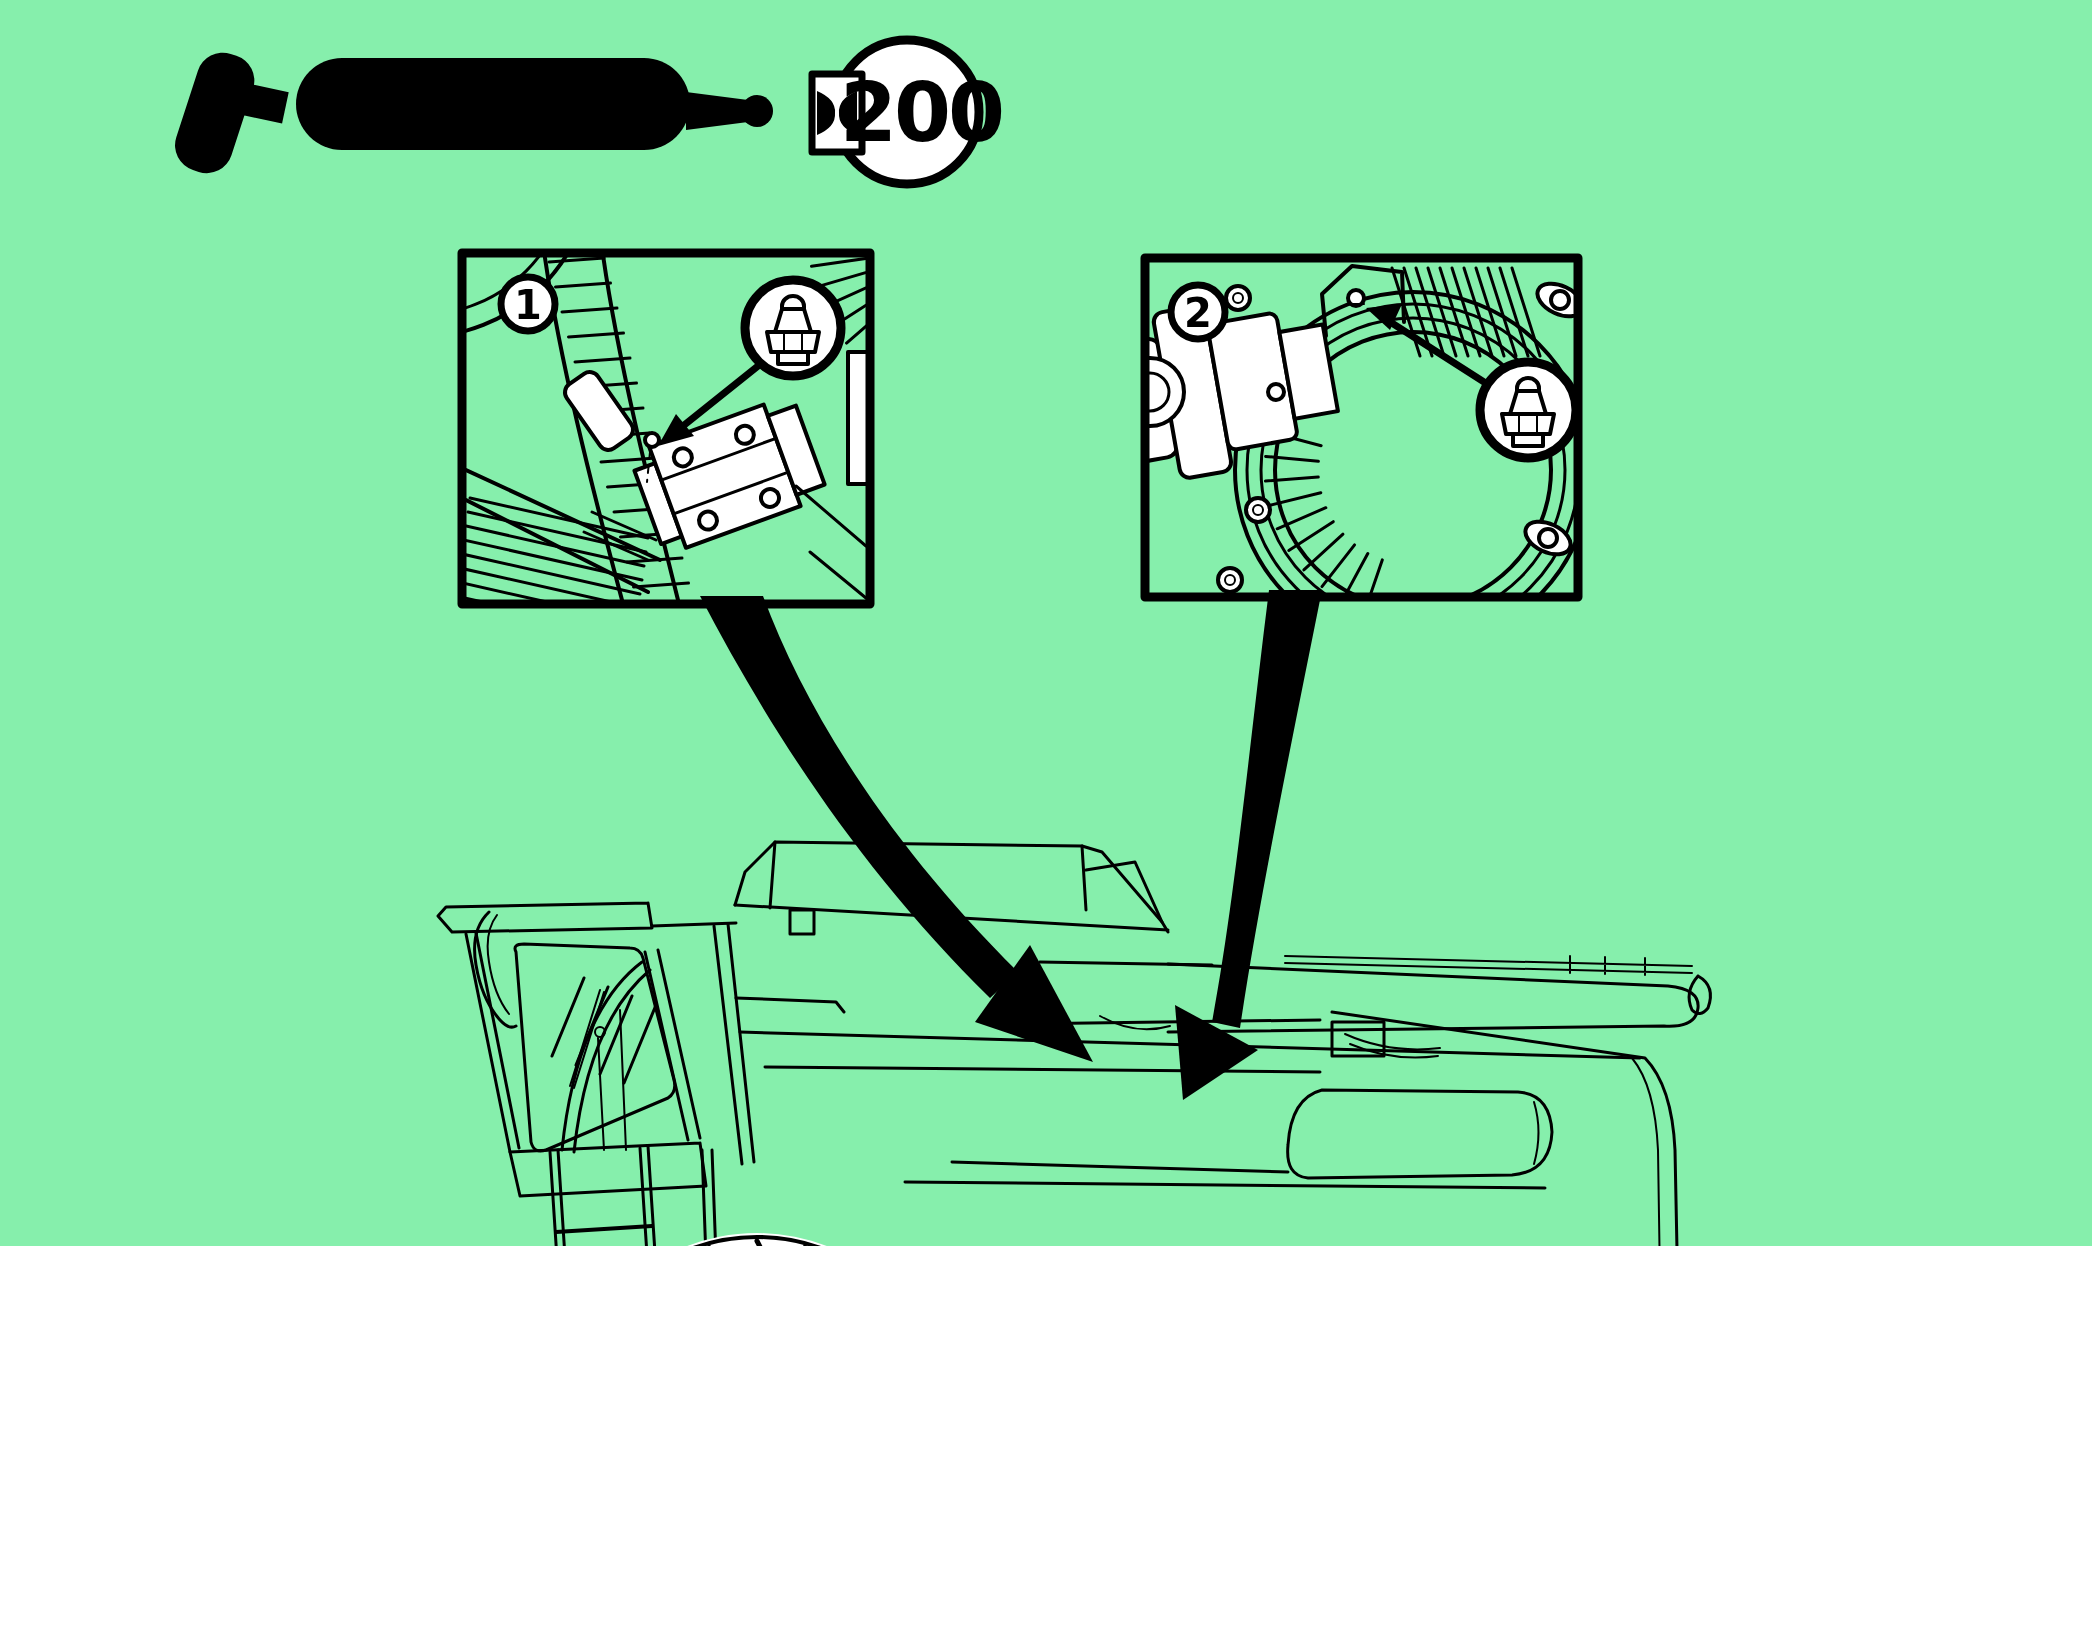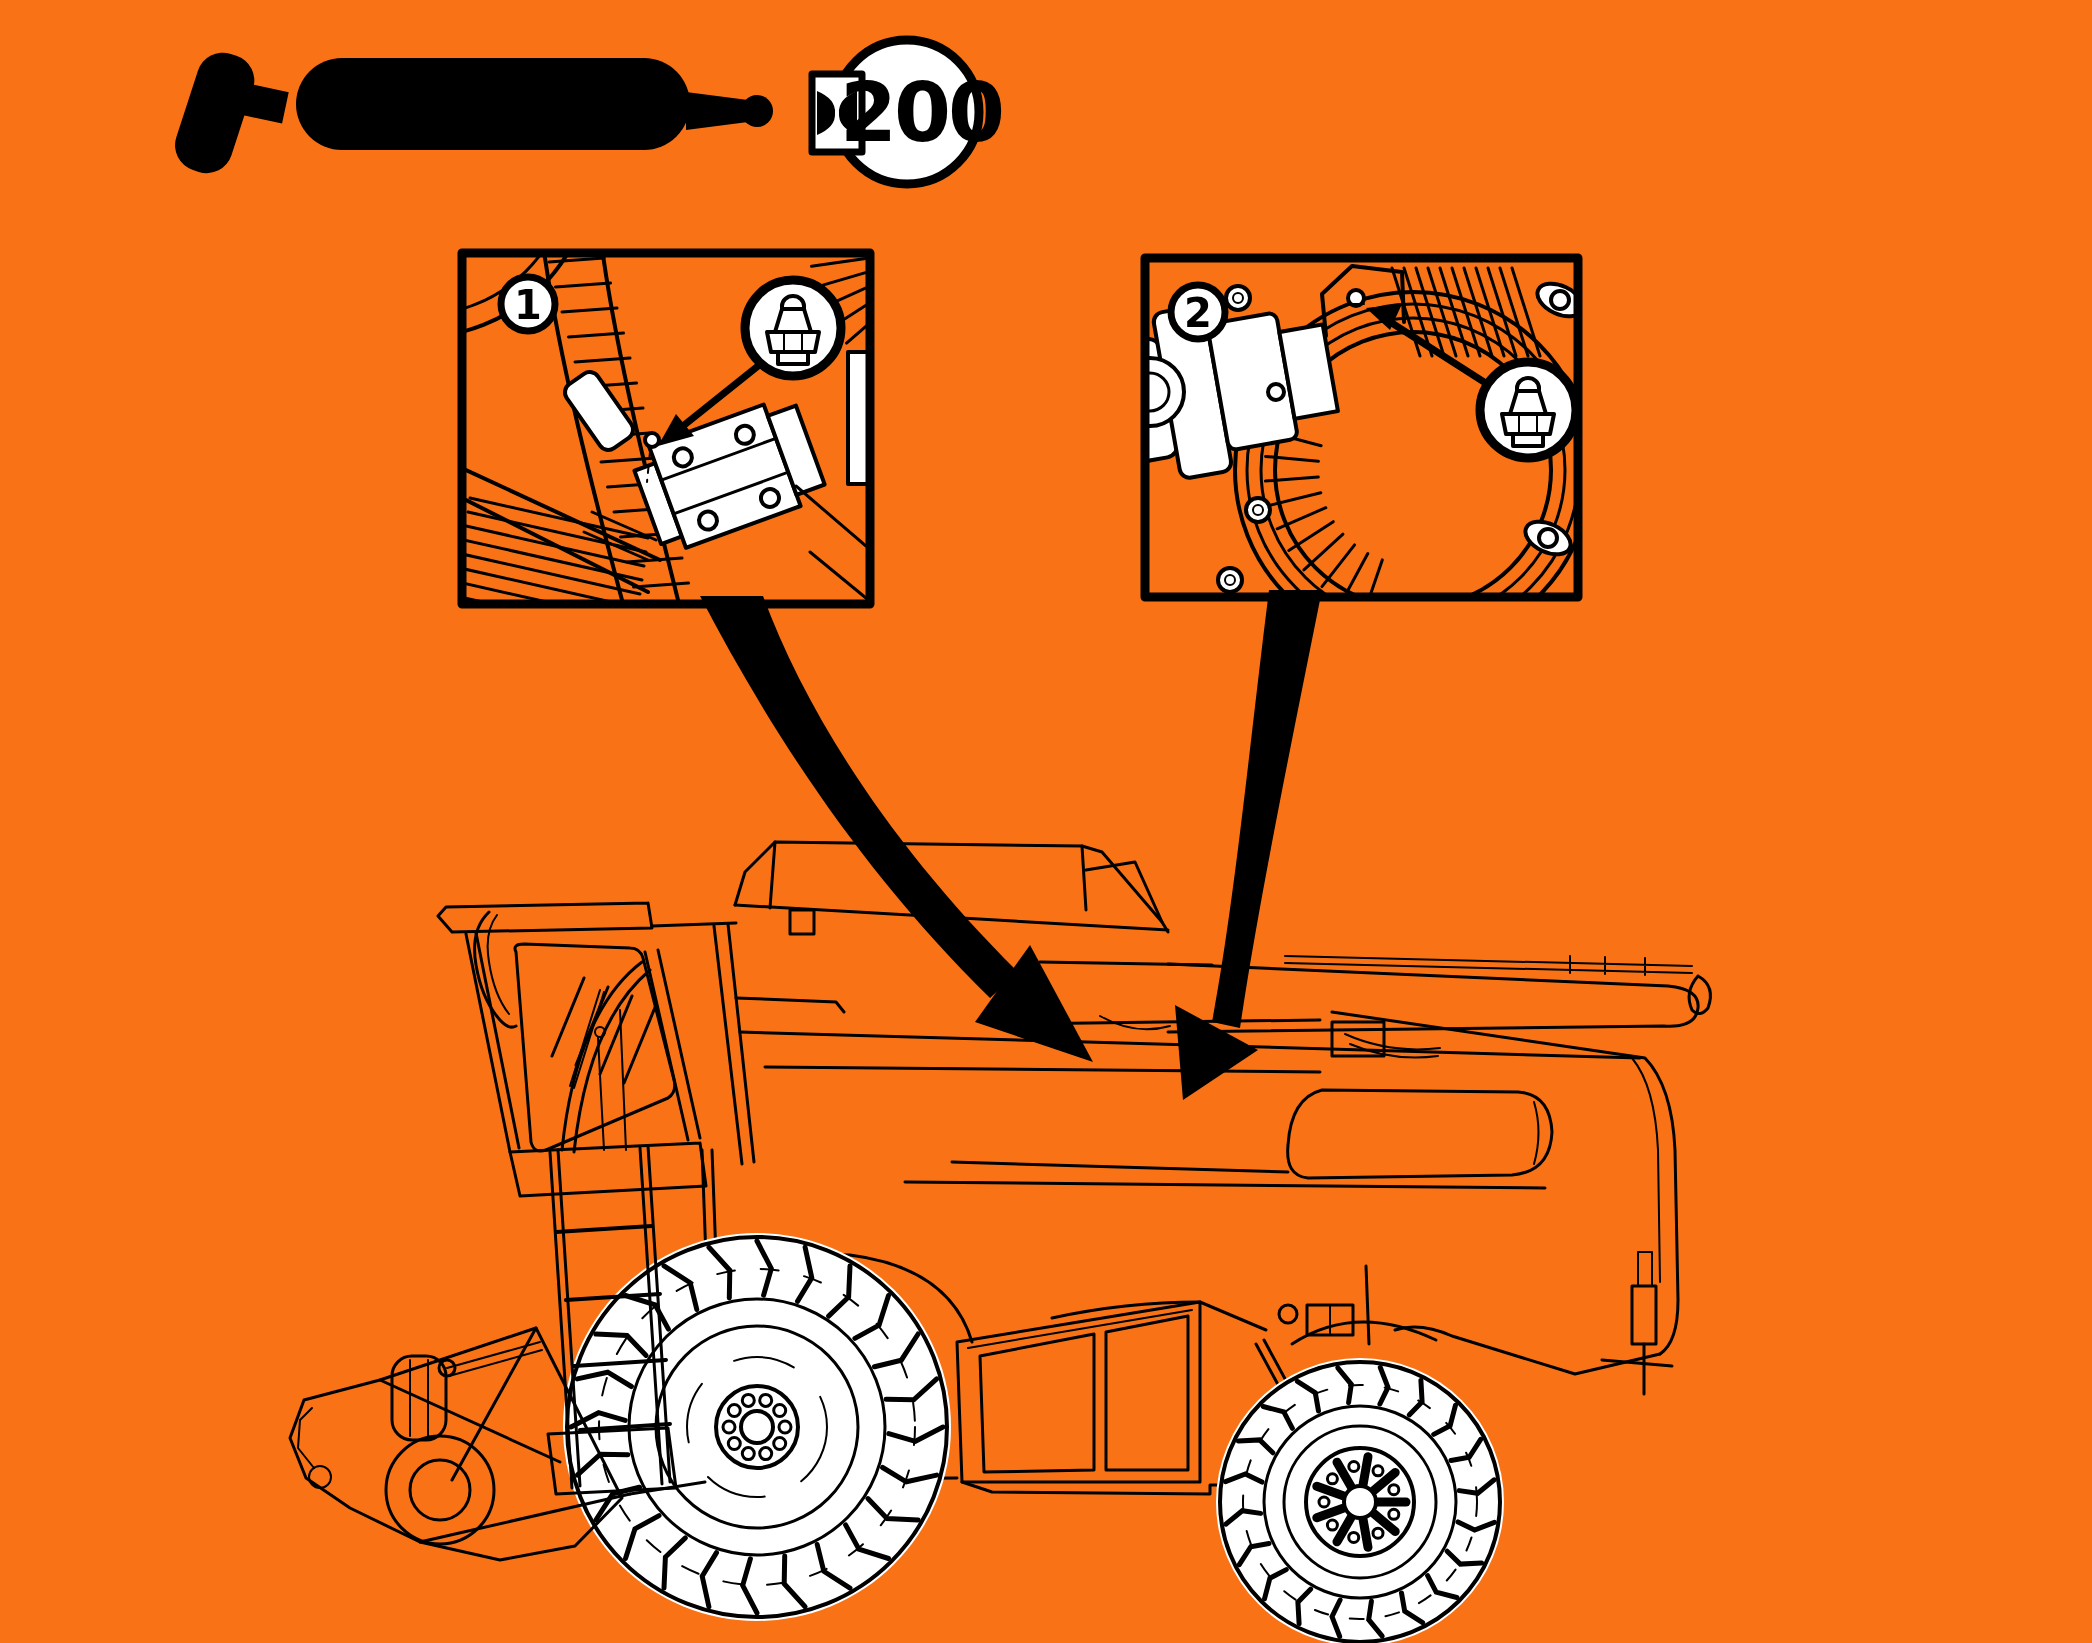--- a/index.html
+++ b/index.html
@@ -1,16 +1,16 @@
 <!DOCTYPE html>
 <html><head>
 <meta charset="utf-8">
 <style>
   html,body{margin:0;padding:0;background:#ffffff;}
-  .stage{position:relative;width:2092px;height:1643px;background:#f97316;overflow:hidden;
+  .stage{position:relative;width:2092px;height:1246px;background:#86efac;overflow:hidden;
          font-family:"DejaVu Sans","Liberation Sans",sans-serif;}
   svg{position:absolute;left:0;top:0;}
   .ln{fill:none;stroke:#000;stroke-width:3;stroke-linecap:round;stroke-linejoin:round;}
   .w2{stroke-width:2;} .w4{stroke-width:4;} .w7{stroke-width:7;} .w9{stroke-width:9;}
   .blk{fill:#000;stroke:none;}
   .wht{fill:#fff;}
   .num{font-family:"DejaVu Sans","Liberation Sans",sans-serif;font-weight:700;font-size:40px;}
   .hrs{font-family:"DejaVu Sans","Liberation Sans",sans-serif;font-weight:700;font-size:82px;letter-spacing:-3px;}
 </style>
 </head>

